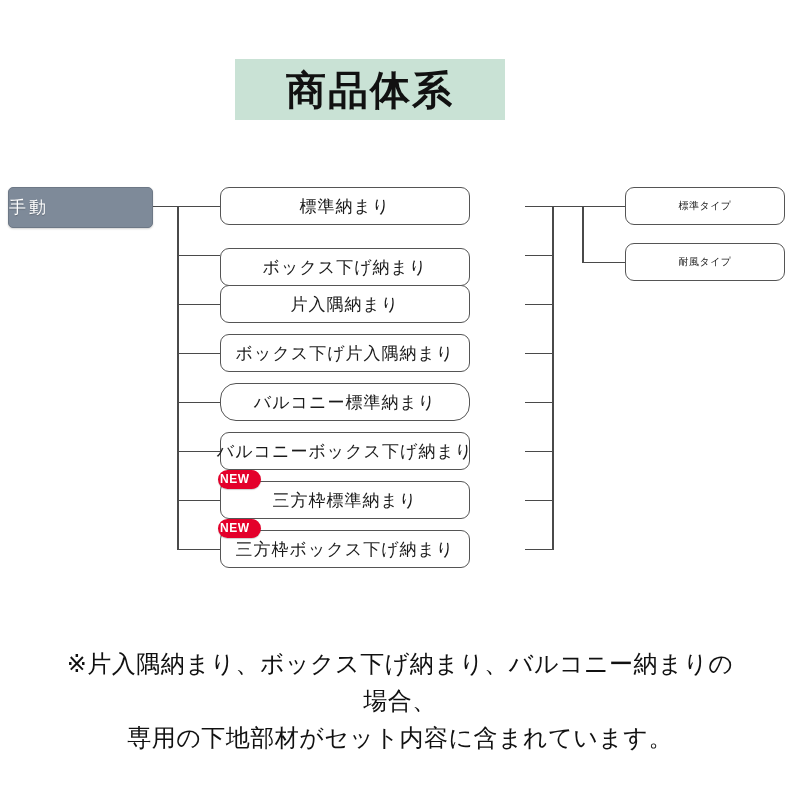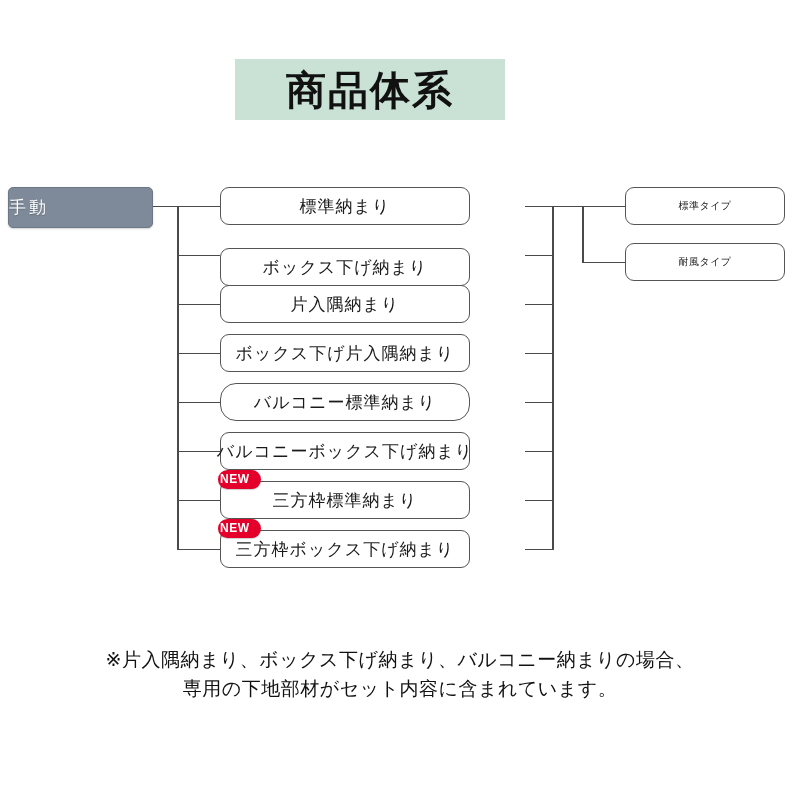--- a/index.html
+++ b/index.html
@@ -148,21 +148,21 @@
     box-shadow: 0 1px 1px rgba(0,0,0,0.2);
   }
 
   
   .footer-note {
     position: absolute;
     left: 60px;
     top: 645px;
     width: 680px;
     text-align: center;
-    font-size: 19px;
+    font-size: 24px;
     line-height: 1.55;
     color: #111111;
     letter-spacing: 0.5px;
   }
   .footer-note .note-line {
     display: block;
   }
 </style>
 </head>
 <body>

